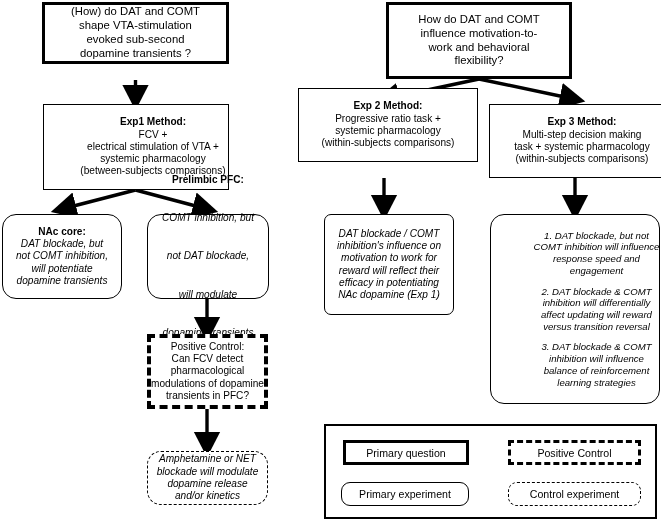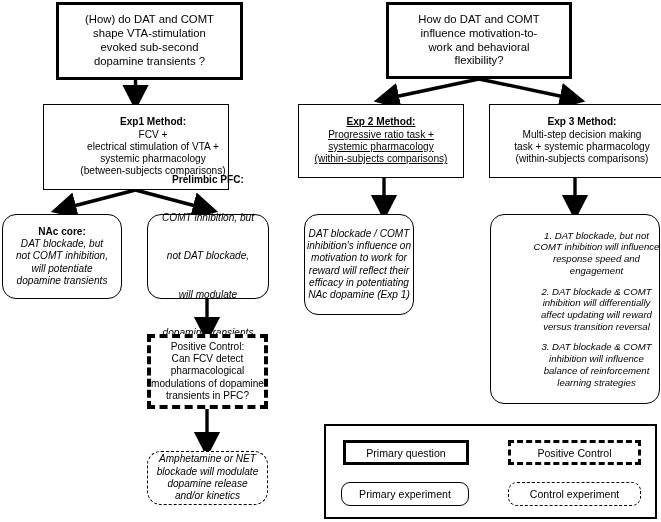--- a/index.html
+++ b/index.html
@@ -91,21 +91,21 @@
 
     <line x1="384" y1="178" x2="384" y2="209" stroke="#000" stroke-width="3.4" marker-end="url(#ah)"></line>
 
     <line x1="575" y1="178" x2="575" y2="209" stroke="#000" stroke-width="3.4" marker-end="url(#ah)"></line>
 
     <line x1="471" y1="452" x2="506" y2="452" stroke="#000" stroke-width="2.6" marker-end="url(#ah)"></line>
     <line x1="405" y1="464" x2="405" y2="479" stroke="#000" stroke-width="2.6" marker-end="url(#ah)"></line>
     <line x1="574" y1="464" x2="574" y2="479" stroke="#000" stroke-width="2.6" marker-end="url(#ah)"></line>
   </svg>
 
-  <div class="node solid-thick t11" style="left:56px;top:2px;width:187px;height:78px;text-align:right;">
+  <div class="node solid-thick t11" style="left:42px;top:2px;width:187px;height:62px;text-align:right;">
     <span class="ln">(How) do DAT and COMT</span>
     <span class="ln">shape VTA-stimulation</span>
     <span class="ln">evoked sub-second</span>
     <span class="ln">dopamine transients ?</span>
   </div>
 
   <div class="node solid-thin t10" style="left:43px;top:104px;width:186px;height:86px;padding-left:34px;">
     <span class="ln bold">Exp1 Method:</span>
     <span class="ln">FCV +</span>
     <span class="ln">electrical stimulation of VTA +</span>
@@ -144,35 +144,35 @@
     <span class="ln ital">and/or kinetics</span>
   </div>
 
   <div class="node solid-thick t11" style="left:386px;top:2px;width:186px;height:77px;">
     <span class="ln">How do DAT and COMT</span>
     <span class="ln">influence motivation-to-</span>
     <span class="ln">work and behavioral</span>
     <span class="ln">flexibility?</span>
   </div>
 
-  <div class="node solid-thin t10" style="left:298px;top:104px;width:166px;height:74px;text-decoration:underline;">
+  <div class="node solid-thin t10" style="left:298px;top:88px;width:180px;height:74px;">
     <span class="ln bold">Exp 2 Method:</span>
     <span class="ln">Progressive ratio task +</span>
     <span class="ln">systemic pharmacology</span>
     <span class="ln">(within-subjects comparisons)</span>
   </div>
 
   <div class="node solid-thin t10" style="left:489px;top:104px;width:186px;height:74px;">
     <span class="ln bold">Exp 3 Method:</span>
     <span class="ln">Multi-step decision making</span>
     <span class="ln">task + systemic pharmacology</span>
     <span class="ln">(within-subjects comparisons)</span>
   </div>
 
-  <div class="node solid-thin round t10" style="left:304px;top:214px;width:110px;height:101px;">
+  <div class="node solid-thin round t10" style="left:324px;top:214px;width:130px;height:101px;border-radius:7px;">
     <span class="para">
       <span class="ln ital">DAT blockade / COMT</span>
       <span class="ln ital">inhibition's influence on</span>
       <span class="ln ital">motivation to work for</span>
       <span class="ln ital">reward will reflect their</span>
       <span class="ln ital">efficacy in potentiating</span>
       <span class="ln ital">NAc dopamine (Exp 1)</span>
     </span>
   </div>
 

